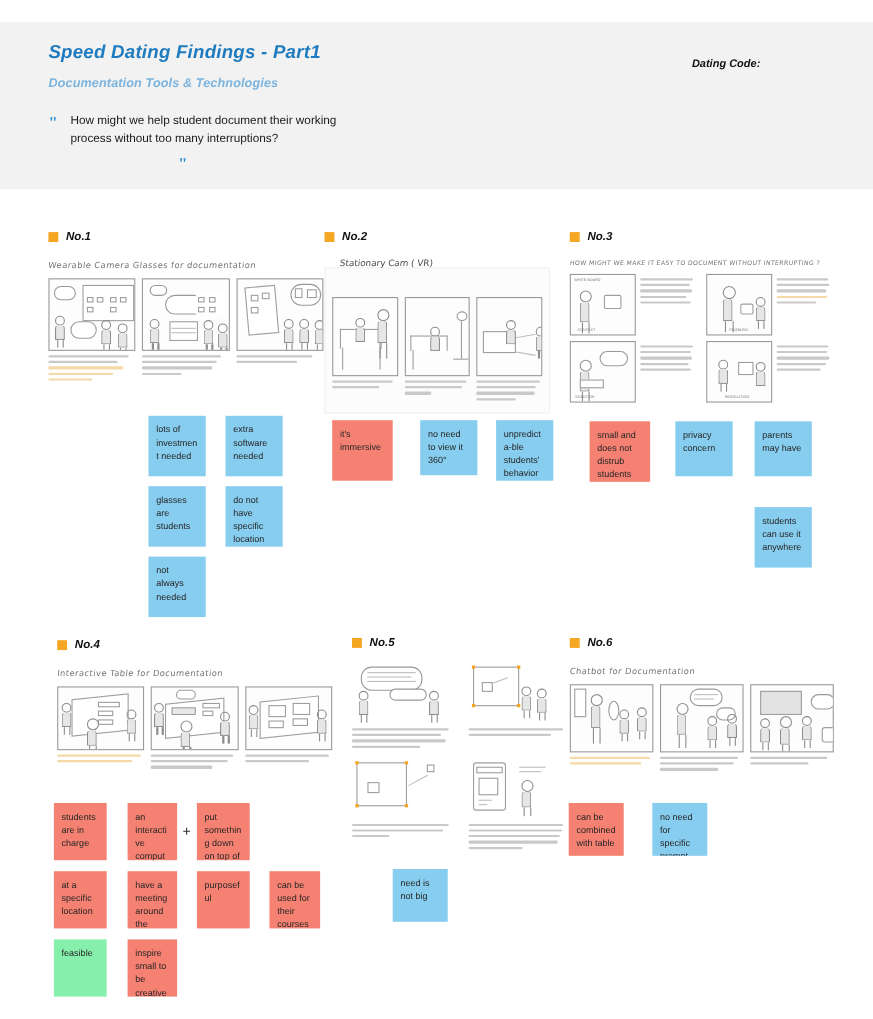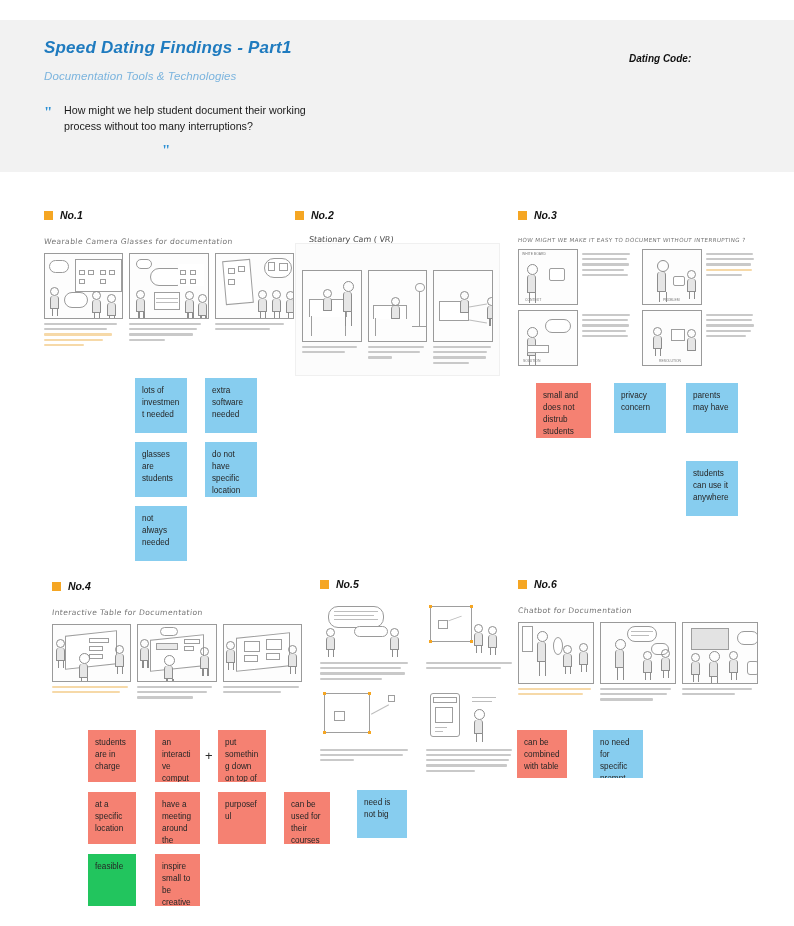--- a/index.html
+++ b/index.html
@@ -16,21 +16,21 @@
     position: absolute; left: 0; top: 20px; width: 794px; height: 152px;
     background: #f2f2f2;
   }
   .title {
     position: absolute; left: 44px; top: 38px;
     font-size: 17px; font-weight: bold; font-style: italic;
     color: #1f7bbf; letter-spacing: .2px;
   }
   .subtitle {
     position: absolute; left: 44px; top: 70px;
-    font-size: 11.5px; font-weight: normal; font-style: italic;
+    font-size: 11.5px; font-weight: bold; font-style: italic;
     color: #7bb4de; letter-spacing: .1px;
   }
   .quote-block { position: absolute; left: 44px; top: 103px; width: 275px; }
   .qmark {
     color: #2a8fd4; font-size: 15px; font-weight: bold;
     font-family: "Liberation Serif", serif; line-height: 1;
   }
   .qmark.open { position: absolute; left: 0; top: 2px; }
   .qmark.close { position: absolute; left: 118px; top: 40px; }
   .quote-text {
@@ -309,20 +309,25 @@
         <div class="sb-cap">
           <div class="cap-line" style="width:96%"></div>
           <div class="cap-line" style="width:90%"></div>
           <div class="cap-line" style="width:88%"></div>
           <div class="cap-line" style="width:60%"></div>
         </div>
       </div>
     </div>
   </div>
 
+  <div class="notes" style="left:302px; top:382px; width:205px; height:60px;">
+    <div class="note" style="left:0px;top:0px;width:55px;height:55px;background:#f58172">it's immersive</div>
+    <div class="note" style="left:80px;top:0px;width:52px;height:50px;background:#87cdef">no need to view it 360°</div>
+    <div class="note" style="left:149px;top:0px;width:52px;height:55px;background:#87cdef">unpredicta-ble students' behavior</div>
+  </div>
 
   <div class="section" style="left:518px; top:209px; width:240px;">
     <div class="sec-head">
       <span class="sec-marker"></span>
       <span class="sec-title">No.3</span>
     </div>
     <div class="sketch-title" style="font-size:5.6px; letter-spacing:.35px;">HOW MIGHT WE MAKE IT EASY TO DOCUMENT WITHOUT INTERRUPTING ?</div>
     <div style="margin-top:6px; display:grid; grid-template-columns: 1fr 1fr; gap:5px 8px;">
       <div style="display:flex; gap:4px;">
         <div class="sb-frame" style="width:60px;height:56px;">
@@ -512,30 +517,30 @@
           </div>
         </div>
         <div class="sb-cap">
           <div class="cap-line" style="width:96%"></div>
           <div class="cap-line" style="width:74%"></div>
         </div>
       </div>
     </div>
   </div>
 
-  <div class="notes" style="left:49px; top:730px; width:260px; height:175px;margin-left:39px;">
+  <div class="notes" style="left:49px; top:730px; width:260px; height:175px;">
     <div class="note" style="left:0px;top:0px;width:48px;height:52px;background:#f58172">students are in charge</div>
     <div class="note" style="left:67px;top:0px;width:45px;height:52px;background:#f58172">an interactive computer screen</div>
     <span class="plus" style="left:117px;top:18px;">+</span>
     <div class="note" style="left:130px;top:0px;width:48px;height:52px;background:#f58172">put something down on top of it</div>
     <div class="note" style="left:0px;top:62px;width:48px;height:52px;background:#f58172">at a specific location</div>
     <div class="note" style="left:67px;top:62px;width:45px;height:52px;background:#f58172">have a meeting around the table</div>
     <div class="note" style="left:130px;top:62px;width:48px;height:52px;background:#f58172">purposeful</div>
     <div class="note" style="left:196px;top:62px;width:46px;height:52px;background:#f58172">can be used for their courses</div>
-    <div class="note" style="left:0px;top:124px;width:48px;height:52px;background:#22c55e">feasible</div>
+    <div class="note" style="left:0px;top:124px;width:48px;height:52px;background:#86efac">feasible</div>
     <div class="note" style="left:67px;top:124px;width:45px;height:52px;background:#f58172">inspire small to be creative</div>
   </div>
 
   <div class="section" style="left:320px; top:578px; width:200px;">
     <div class="sec-head">
       <span class="sec-marker"></span>
       <span class="sec-title">No.5</span>
     </div>
     <div style="margin-top:16px; display:grid; grid-template-columns:1fr 1fr; gap:10px 12px;">
       <div>

